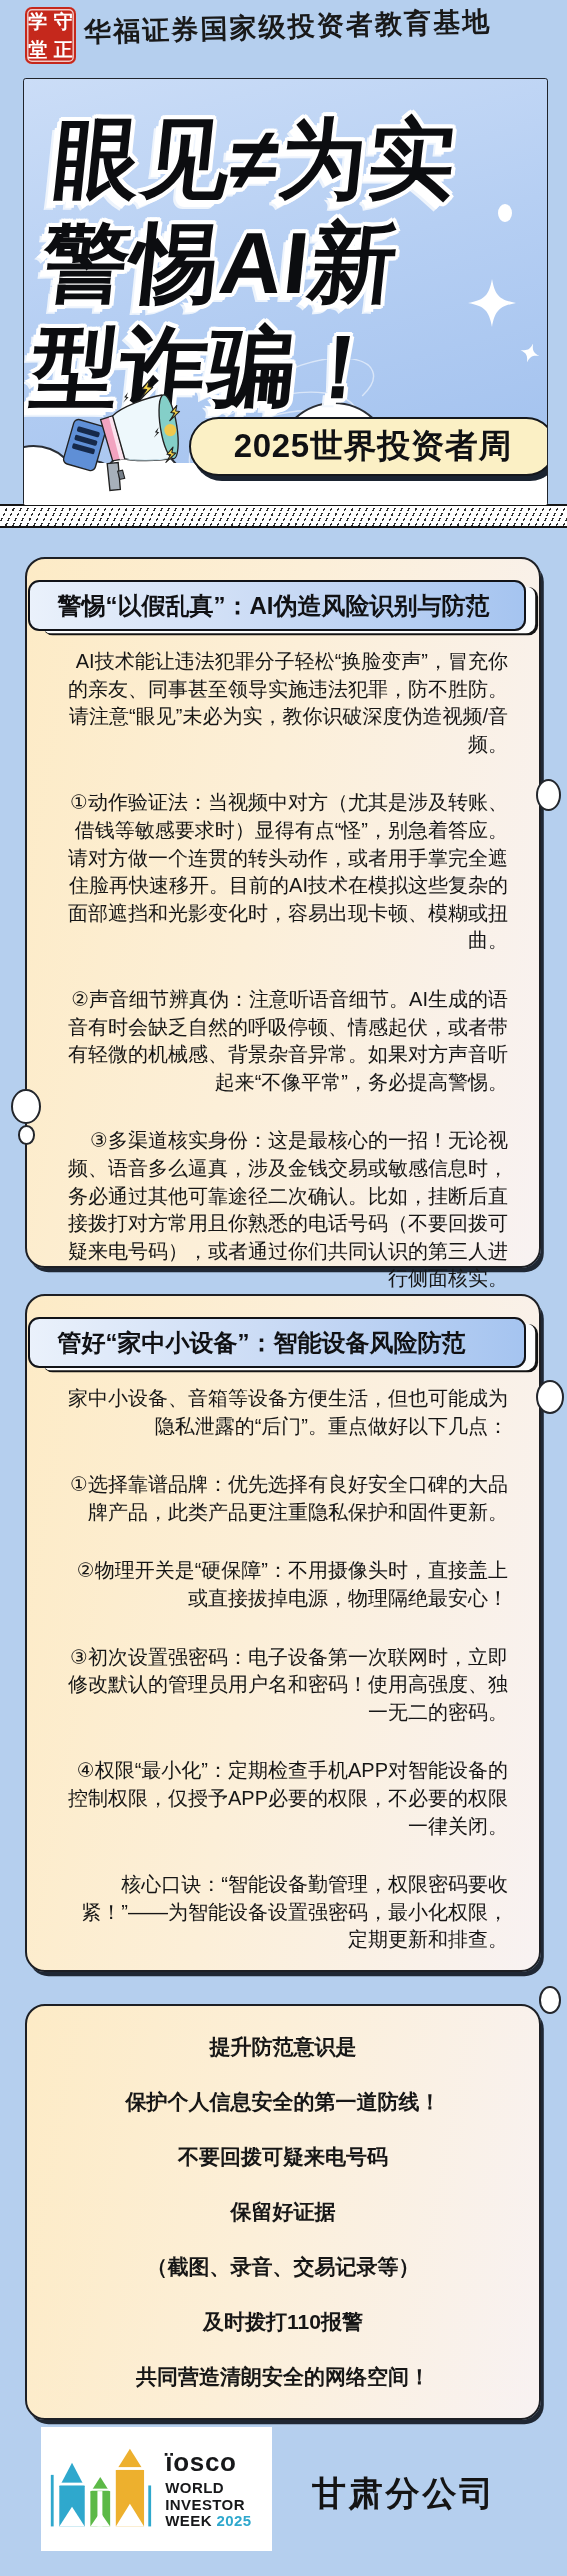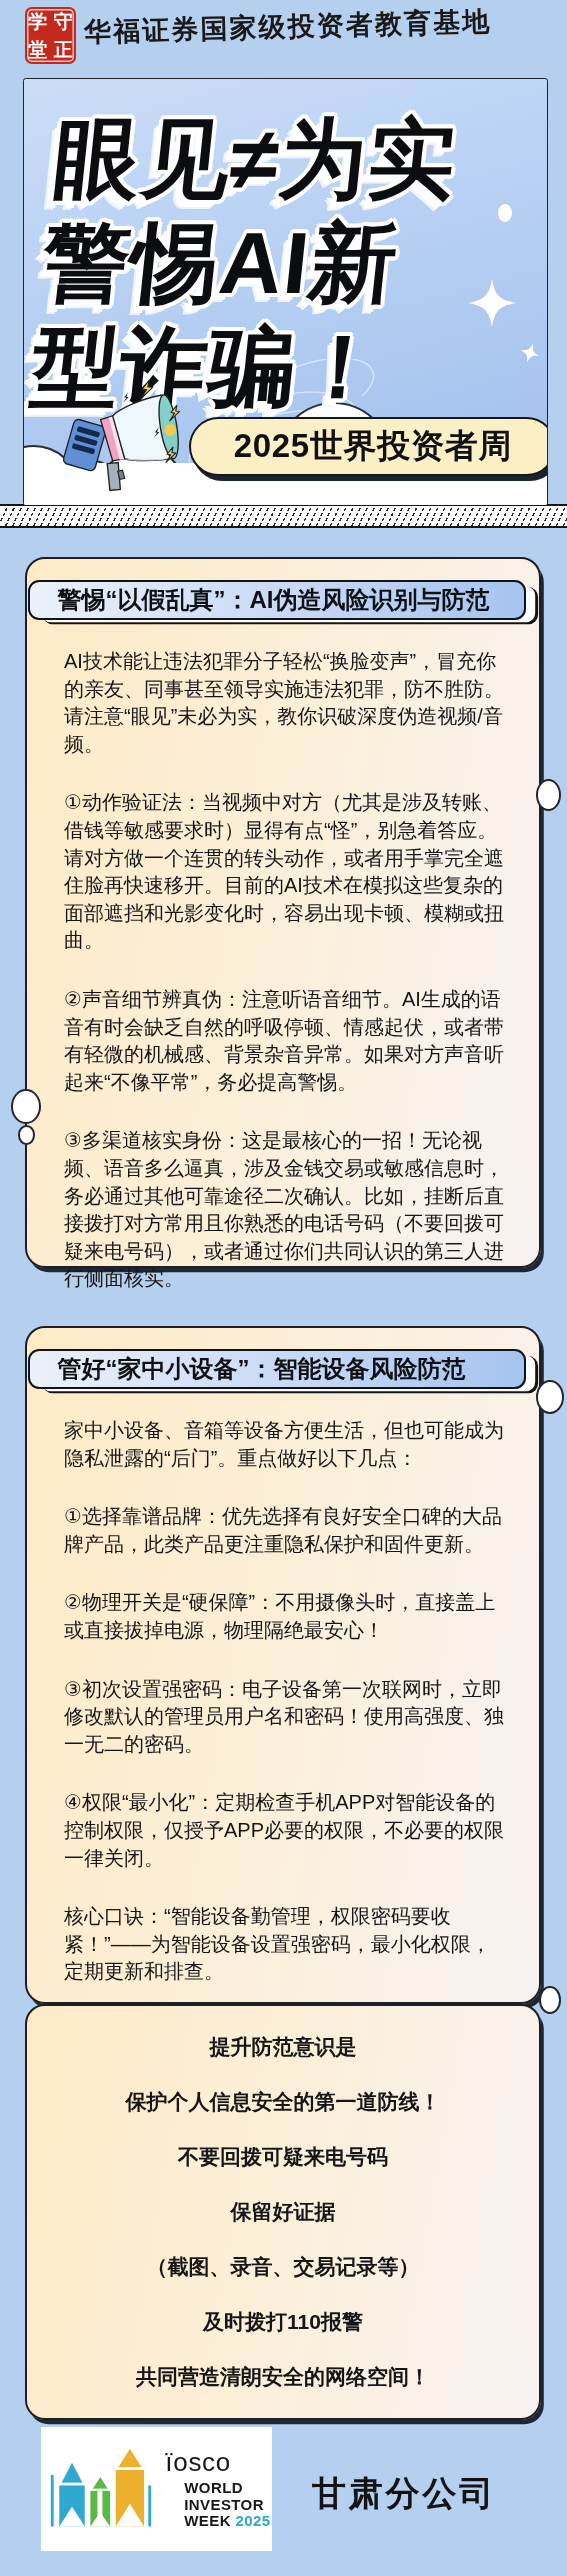--- a/index.html
+++ b/index.html
@@ -44,40 +44,40 @@
     border-top:2.1px solid #161616;border-bottom:2.1px solid #161616;background-color:#fff;
     background-image:repeating-linear-gradient(0deg,transparent 0 2.8px,#fff 2.8px 5px),
       repeating-linear-gradient(115deg,#2b2b2b 0 1.4px,transparent 1.4px 6.4px);}
 
   
   .card{position:absolute;left:25px;width:516px;box-sizing:border-box;
     border:2.1px solid #1d1f24;border-radius:20px;
     background:linear-gradient(100deg,#fdebc6 0%,#fcefd8 45%,#f8f2f2 100%);
     box-shadow:3.5px 5px 0 -0.7px #1f2733;}
   .card1{top:557px;height:711px;}
-  .card2{top:1294px;height:678px;margin-top:32px;}
+  .card2{top:1294px;height:678px;}
   .card3{top:1992px;height:416px;margin-top:12px;}
-  .card-head{position:absolute;left:1.4px;top:21px;width:498px;height:40px;box-sizing:border-box;
+  .card-head{position:absolute;left:1.4px;top:21px;width:498px;height:51px;box-sizing:border-box;
     background:linear-gradient(90deg,#eaf1fb 0%,#c6d8f4 55%,#a5c4f0 100%);
     border:2.1px solid #111318;border-radius:11.3px;display:flex;align-items:center;
     padding-left:27px;font-size:24px;font-weight:800;color:#101114;
     box-shadow:11.3px 4.3px 0 -2.1px #fdfdfd,13.5px 5.7px 0 -1.4px #141414;}
-  .card-body{padding:89px 31px 0 37px;font-size:20px;line-height:1.38;color:#161616;font-weight:500;}
+  .card-body{padding:89px 31px 0 37px;font-size:20px;line-height:1.38;color:#161616;font-weight:500;text-align:right;}
   .card-body p{margin:0 0 31px 0;}
   .center-lines{padding-top:30px;text-align:center;font-size:21px;font-weight:600;color:#161616;}
   .center-lines p{margin:0 0 34px 0;line-height:21px;}
 
   .edge-dot{position:absolute;background:#fff;border:2.1px solid #23262c;border-radius:50%;z-index:6;}
 
   
   .iosco-box{position:absolute;left:41px;top:2427px;width:231px;height:124px;background:#ffffff;
     display:flex;align-items:center;}
   .iosco-text{margin-left:4.3px;}
-  .iosco-word{font-size:26px;font-weight:normal;color:#17181a;letter-spacing:0.7px;line-height:1;margin-bottom:5.7px;}
-  .iosco-lines{font-size:15px;font-weight:bold;color:#17181a;line-height:16.3px;letter-spacing:0.4px;margin-left:19px;}
+  .iosco-word{font-size:26px;font-weight:bold;color:#17181a;letter-spacing:0.7px;line-height:1;margin-bottom:5.7px;}
+  .iosco-lines{font-size:15px;font-weight:bold;color:#17181a;line-height:16.3px;letter-spacing:0.4px;}
   .iosco-lines .teal{color:#2fa8cd;}
   .branch{position:absolute;left:312px;top:2471px;font-size:34px;font-weight:700;color:#141414;letter-spacing:2.8px;}
 </style>
 </head>
 <body>
 
 <div id="page">
 
   <div class="stamp">
     <span>学</span>

